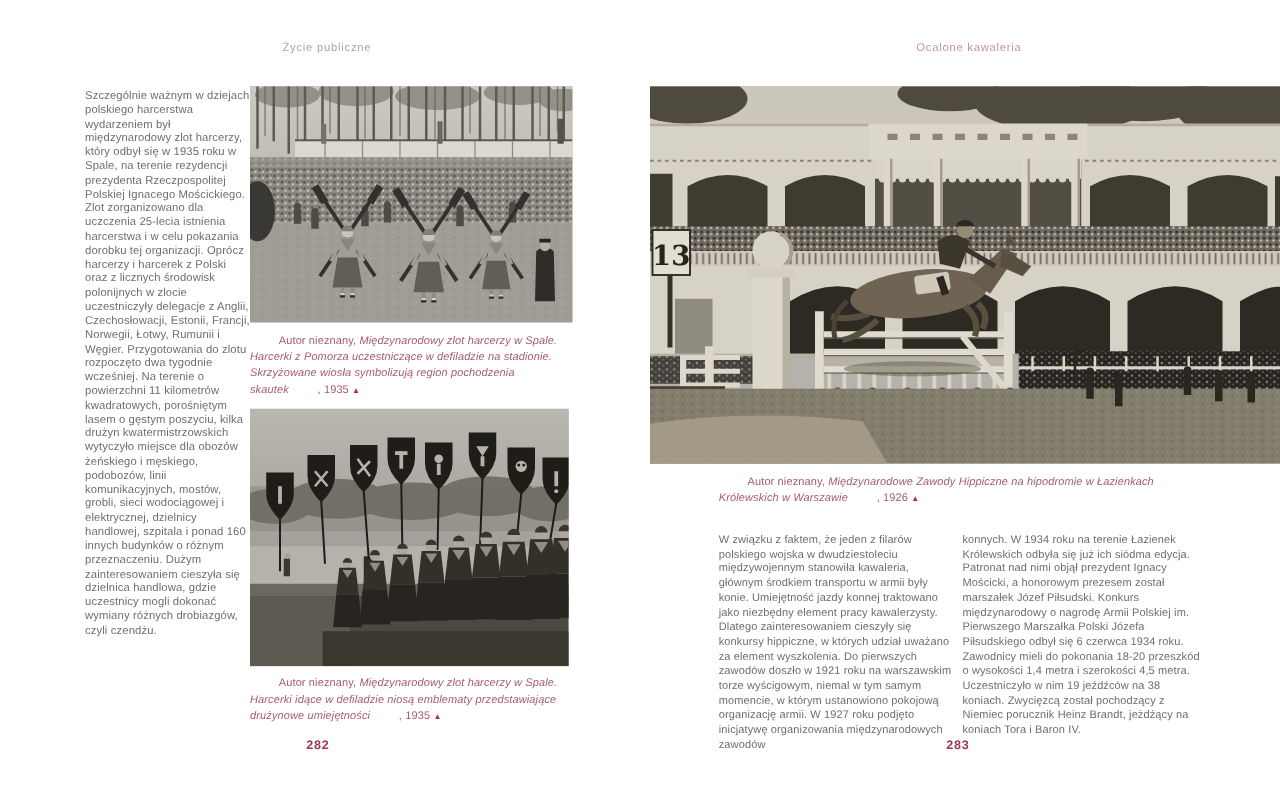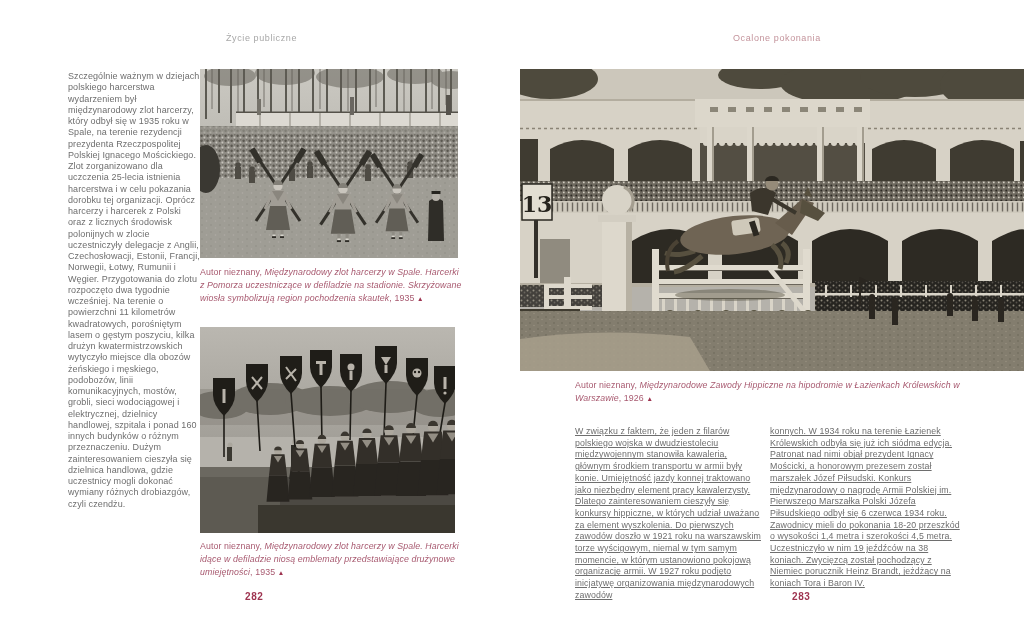--- a/index.html
+++ b/index.html
@@ -3,25 +3,25 @@
 <meta charset="utf-8">
 <style>
   html,body{margin:0;padding:0;background:#ffffff;}
   body{font-family:"Liberation Sans", sans-serif;}
   .spread{position:relative;width:1024px;height:642px;background:#ffffff;overflow:hidden;}
   .abs{position:absolute;}
   .runhead{font-size:9px;letter-spacing:.6px;}
   .runhead.gray{color:#a7a7a7;}
   .runhead.rose{color:#c4949c;}
   .leftcol{width:132px;font-size:9px;line-height:11.25px;color:#6e6e6e;letter-spacing:.1px;}
-  .bodycol{font-size:8.8px;line-height:11.7px;color:#6e6e6e;letter-spacing:.1px;text-decoration:underline;}
+  .bodycol{font-size:8.8px;line-height:11.7px;color:#6e6e6e;letter-spacing:.1px;}
   .photo{position:absolute;overflow:hidden;background:#b5b2ab;}
   .photo svg{display:block;width:100%;height:100%;}
   .cap{position:absolute;font-size:8.8px;line-height:13px;color:#a85a70;letter-spacing:.1px;}
-  .cap .rm{font-style:normal;}
+  .cap .rm{font-style:normal;margin-left:23px;}
   .cap em{font-style:italic;}
   .tri{color:#9e3450;font-size:6.5px;}
   .pagenum{font-size:10px;font-weight:bold;color:#9e3450;letter-spacing:.6px;text-align:right;}
 </style>
 </head>
 <body>
 
 <div class="spread">
 
   <section>
@@ -205,21 +205,21 @@
     </figure>
 
     <figcaption class="cap" style="left:200px;top:540px;width:265px;">
       <span class="rm">Autor nieznany, </span><em>Międzynarodowy zlot harcerzy w Spale. Harcerki idące w defiladzie niosą emblematy przedstawiające drużynowe umiejętności</em><span class="rm">, 1935 </span><span class="tri">▲</span>
     </figcaption>
 
     <div class="abs pagenum" style="left:245px;top:591px;">282</div>
   </section>
 
   <section>
-    <div class="abs runhead rose" style="left:733px;top:33px;">Ocalone pokonania</div>
+    <div class="abs runhead rose" style="left:733px;top:33px;">Ocalone kawaleria</div>
 
     <figure class="photo" style="left:520px;top:69px;width:508px;height:302px;margin:0;">
       <svg viewBox="0 0 508 302" preserveAspectRatio="none">
         <defs>
           <pattern id="p3crowdDark" width="6" height="5" patternUnits="userSpaceOnUse">
             <rect width="6" height="5" fill="#262420"></rect>
             <circle cx="1.5" cy="1.5" r="1" fill="#8d8779"></circle>
             <circle cx="4.5" cy="3.5" r="0.9" fill="#55514a"></circle>
           </pattern>
           <pattern id="p3crowdMid" width="5" height="5" patternUnits="userSpaceOnUse">
@@ -426,16 +426,16 @@
       </svg>
     </figure>
 
     <figcaption class="cap" style="left:575px;top:379px;width:395px;">
       <span class="rm">Autor nieznany, </span><em>Międzynarodowe Zawody Hippiczne na hipodromie w Łazienkach Królewskich w Warszawie</em><span class="rm">, 1926 </span><span class="tri">▲</span>
     </figcaption>
 
     <div class="abs bodycol" style="left:575px;top:426px;width:187px;">W związku z faktem, że jeden z filarów polskiego wojska w dwudziestoleciu międzywojennym stanowiła kawaleria, głównym środkiem transportu w armii były konie. Umiejętność jazdy konnej traktowano jako niezbędny element pracy kawalerzysty. Dlatego zainteresowaniem cieszyły się konkursy hippiczne, w których udział uważano za element wyszkolenia. Do pierwszych zawodów doszło w 1921 roku na warszawskim torze wyścigowym, niemal w tym samym momencie, w którym ustanowiono pokojową organizację armii. W 1927 roku podjęto inicjatywę organizowania międzynarodowych zawodów</div>
     <div class="abs bodycol" style="left:770px;top:426px;width:192px;">konnych. W 1934 roku na terenie Łazienek Królewskich odbyła się już ich siódma edycja. Patronat nad nimi objął prezydent Ignacy Mościcki, a honorowym prezesem został marszałek Józef Piłsudski. Konkurs międzynarodowy o nagrodę Armii Polskiej im. Pierwszego Marszałka Polski Józefa Piłsudskiego odbył się 6 czerwca 1934 roku. Zawodnicy mieli do pokonania 18-20 przeszkód o wysokości 1,4 metra i szerokości 4,5 metra. Uczestniczyło w nim 19 jeźdźców na 38 koniach. Zwycięzcą został pochodzący z Niemiec porucznik Heinz Brandt, jeżdżący na koniach Tora i Baron IV.</div>
 
-    <div class="abs pagenum" style="left:792px;top:591px;">283</div>
+    <div class="abs pagenum" style="left:757px;top:591px;">283</div>
   </section>
 
 </div>
 
 </body></html>

